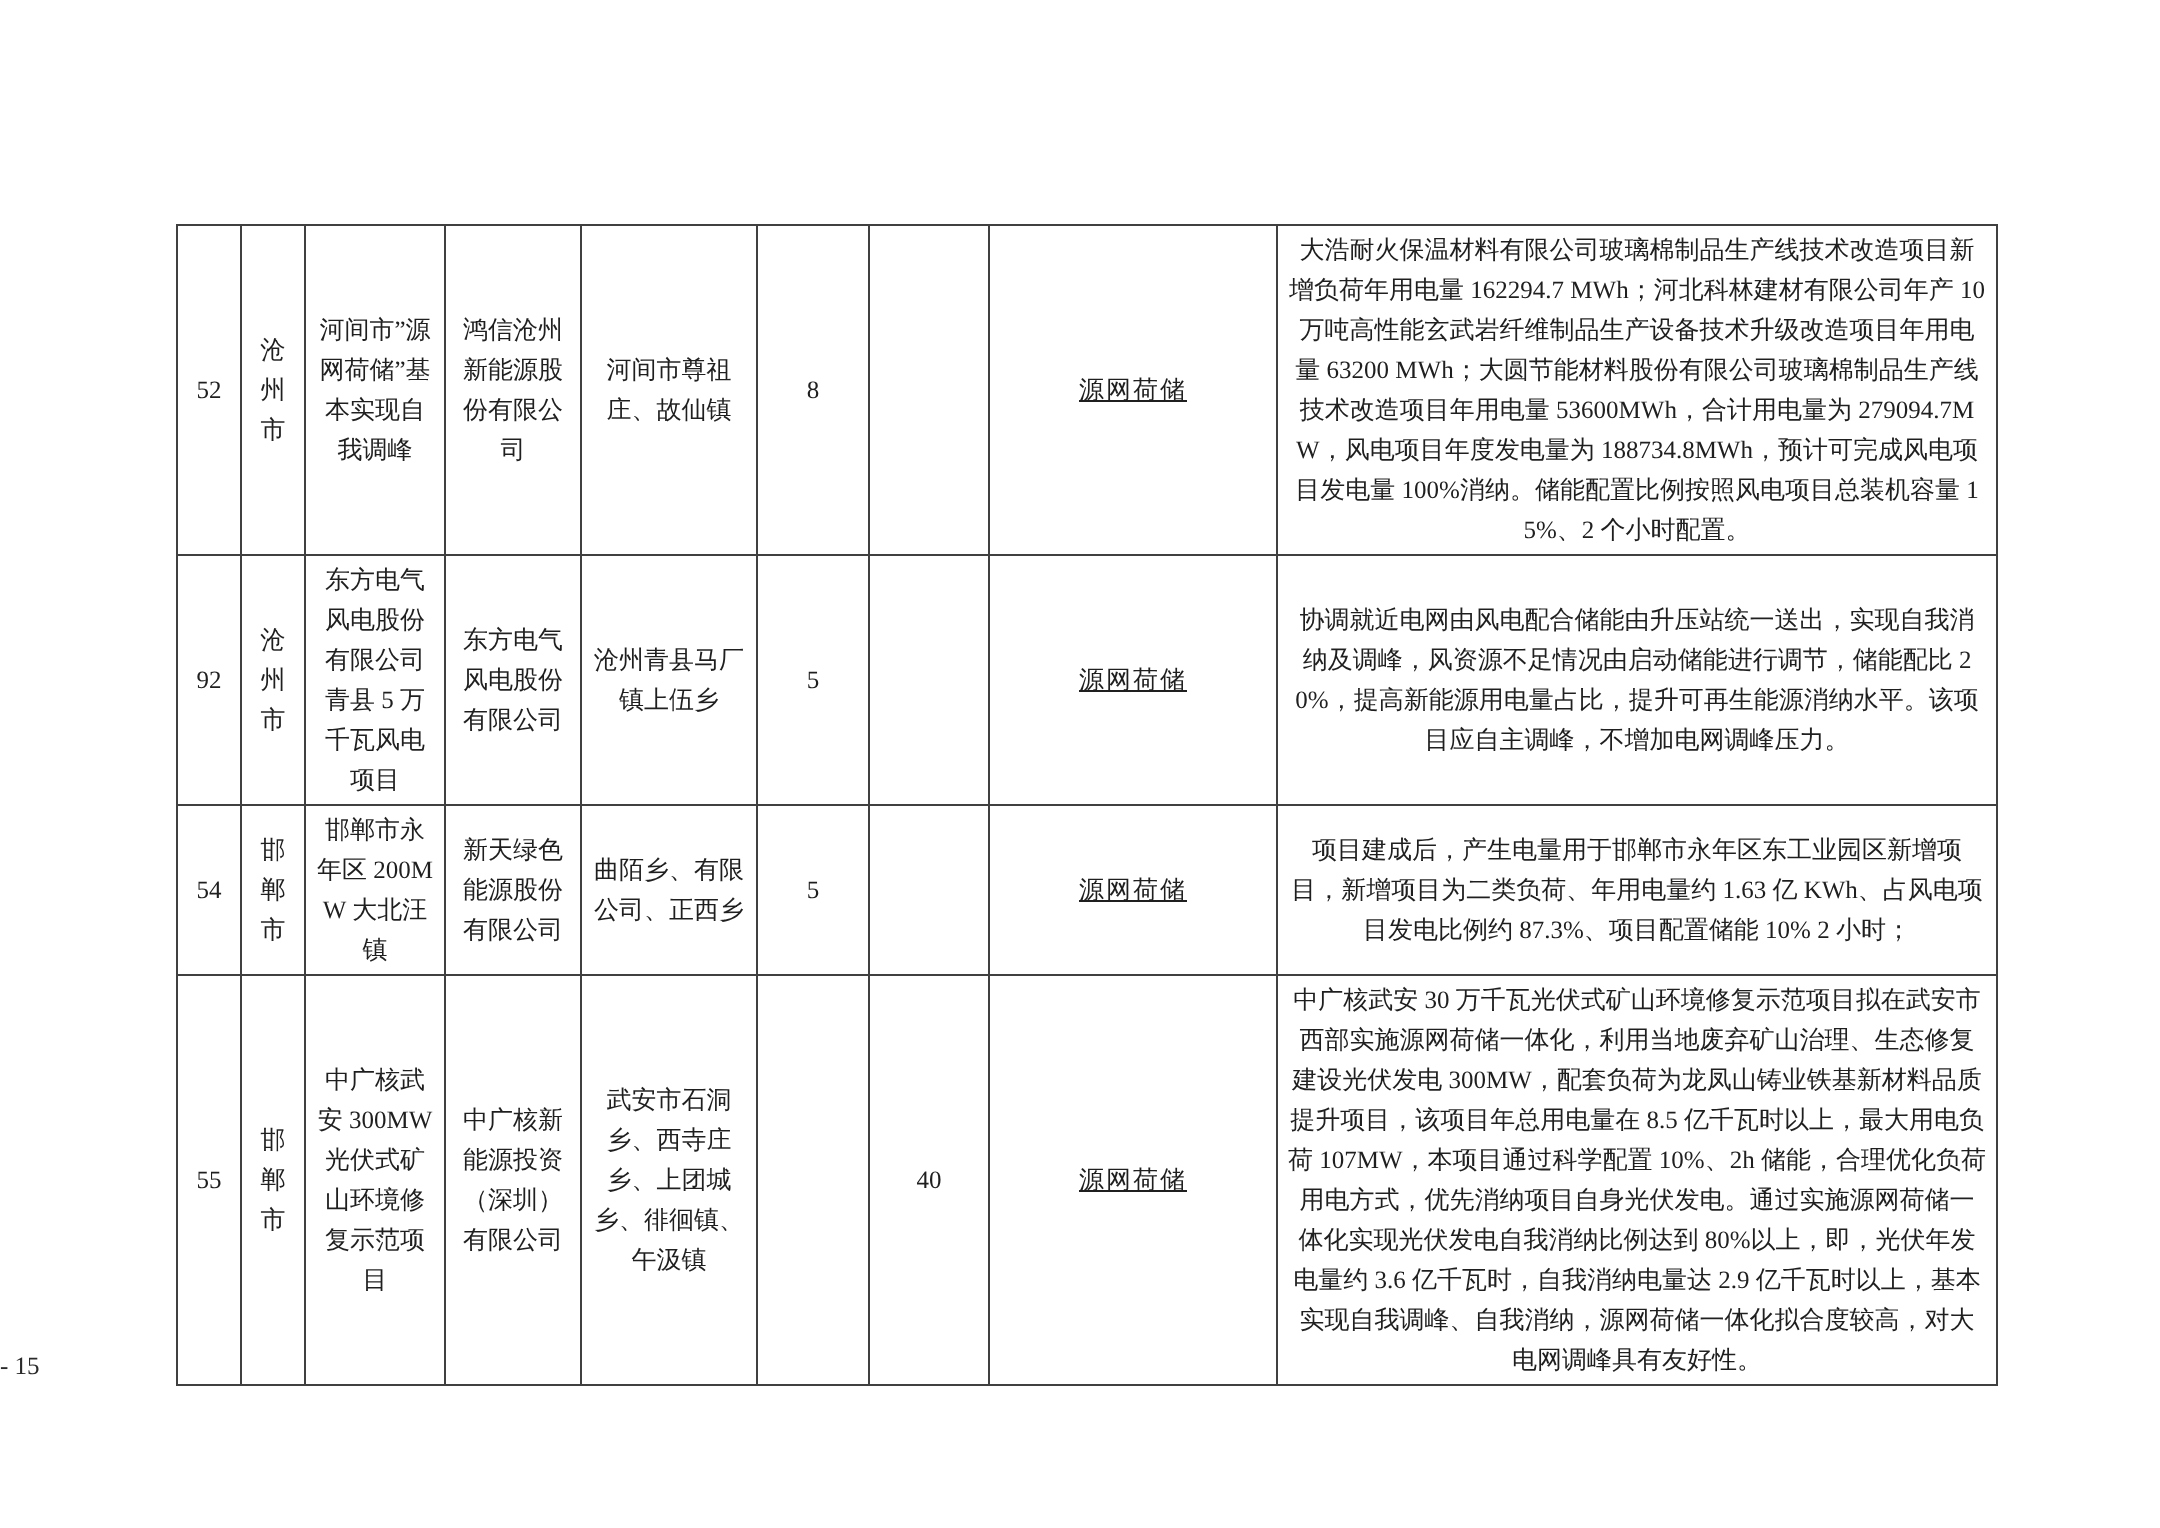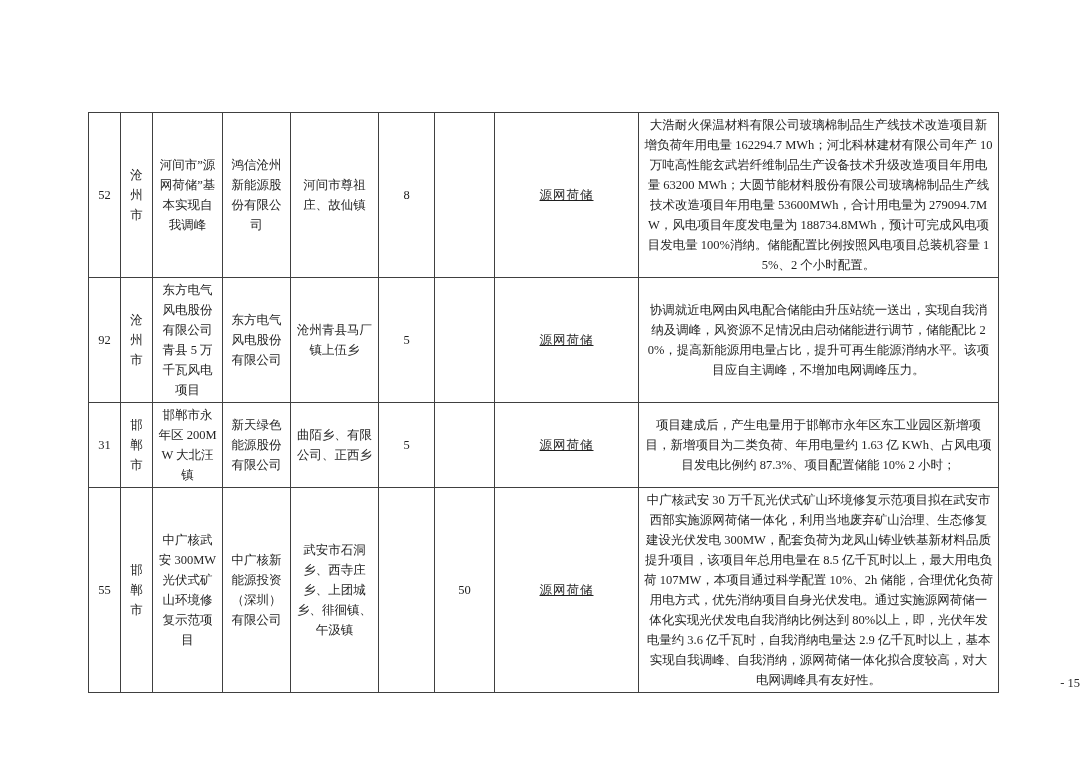--- a/index.html
+++ b/index.html
@@ -50,21 +50,21 @@
   }
   tr.r-52 { height: 145px; }
   tr.r-53 { height: 120px; }
   tr.r-54 { height: 81px; }
   tr.r-55 { height: 187px; }
   .page-number {
     position: absolute;
     left: 0;
     right: 0;
     top: 676px;
-    text-align: right;
+    text-align: left;
     font-size: 12.5px;
     font-family: "Liberation Serif", "DejaVu Serif", serif;
     color: #2a2a2a;
   }
 </style>
 </head>
 <body>
 
 <div class="doc-page">
 
@@ -97,38 +97,38 @@
         <td class="c-city">沧州市</td>
         <td class="c-project">东方电气风电股份有限公司青县 5 万千瓦风电项目</td>
         <td class="c-company">东方电气风电股份有限公司</td>
         <td class="c-location">沧州青县马厂镇上伍乡</td>
         <td class="c-capa">5</td>
         <td class="c-capb"></td>
         <td class="c-type">源网荷储</td>
         <td class="c-desc">协调就近电网由风电配合储能由升压站统一送出，实现自我消纳及调峰，风资源不足情况由启动储能进行调节，储能配比 20%，提高新能源用电量占比，提升可再生能源消纳水平。该项目应自主调峰，不增加电网调峰压力。</td>
       </tr>
       <tr class="r-54">
-        <td class="c-no">31</td>
+        <td class="c-no">54</td>
         <td class="c-city">邯郸市</td>
         <td class="c-project">邯郸市永年区 200MW 大北汪镇</td>
         <td class="c-company">新天绿色能源股份有限公司</td>
         <td class="c-location">曲陌乡、有限公司、正西乡</td>
         <td class="c-capa">5</td>
         <td class="c-capb"></td>
         <td class="c-type">源网荷储</td>
         <td class="c-desc">项目建成后，产生电量用于邯郸市永年区东工业园区新增项目，新增项目为二类负荷、年用电量约 1.63 亿 KWh、占风电项目发电比例约 87.3%、项目配置储能 10% 2 小时；</td>
       </tr>
       <tr class="r-55">
         <td class="c-no">55</td>
         <td class="c-city">邯郸市</td>
         <td class="c-project">中广核武安 300MW 光伏式矿山环境修复示范项目</td>
         <td class="c-company">中广核新能源投资（深圳）有限公司</td>
         <td class="c-location">武安市石洞乡、西寺庄乡、上团城乡、徘徊镇、午汲镇</td>
         <td class="c-capa"></td>
-        <td class="c-capb">50</td>
+        <td class="c-capb">40</td>
         <td class="c-type">源网荷储</td>
         <td class="c-desc">中广核武安 30 万千瓦光伏式矿山环境修复示范项目拟在武安市西部实施源网荷储一体化，利用当地废弃矿山治理、生态修复建设光伏发电 300MW，配套负荷为龙凤山铸业铁基新材料品质提升项目，该项目年总用电量在 8.5 亿千瓦时以上，最大用电负荷 107MW，本项目通过科学配置 10%、2h 储能，合理优化负荷用电方式，优先消纳项目自身光伏发电。通过实施源网荷储一体化实现光伏发电自我消纳比例达到 80%以上，即，光伏年发电量约 3.6 亿千瓦时，自我消纳电量达 2.9 亿千瓦时以上，基本实现自我调峰、自我消纳，源网荷储一体化拟合度较高，对大电网调峰具有友好性。</td>
       </tr>
     </tbody>
   </table>
 
   <div class="page-number">- 15</div>
 
 </div>
 

